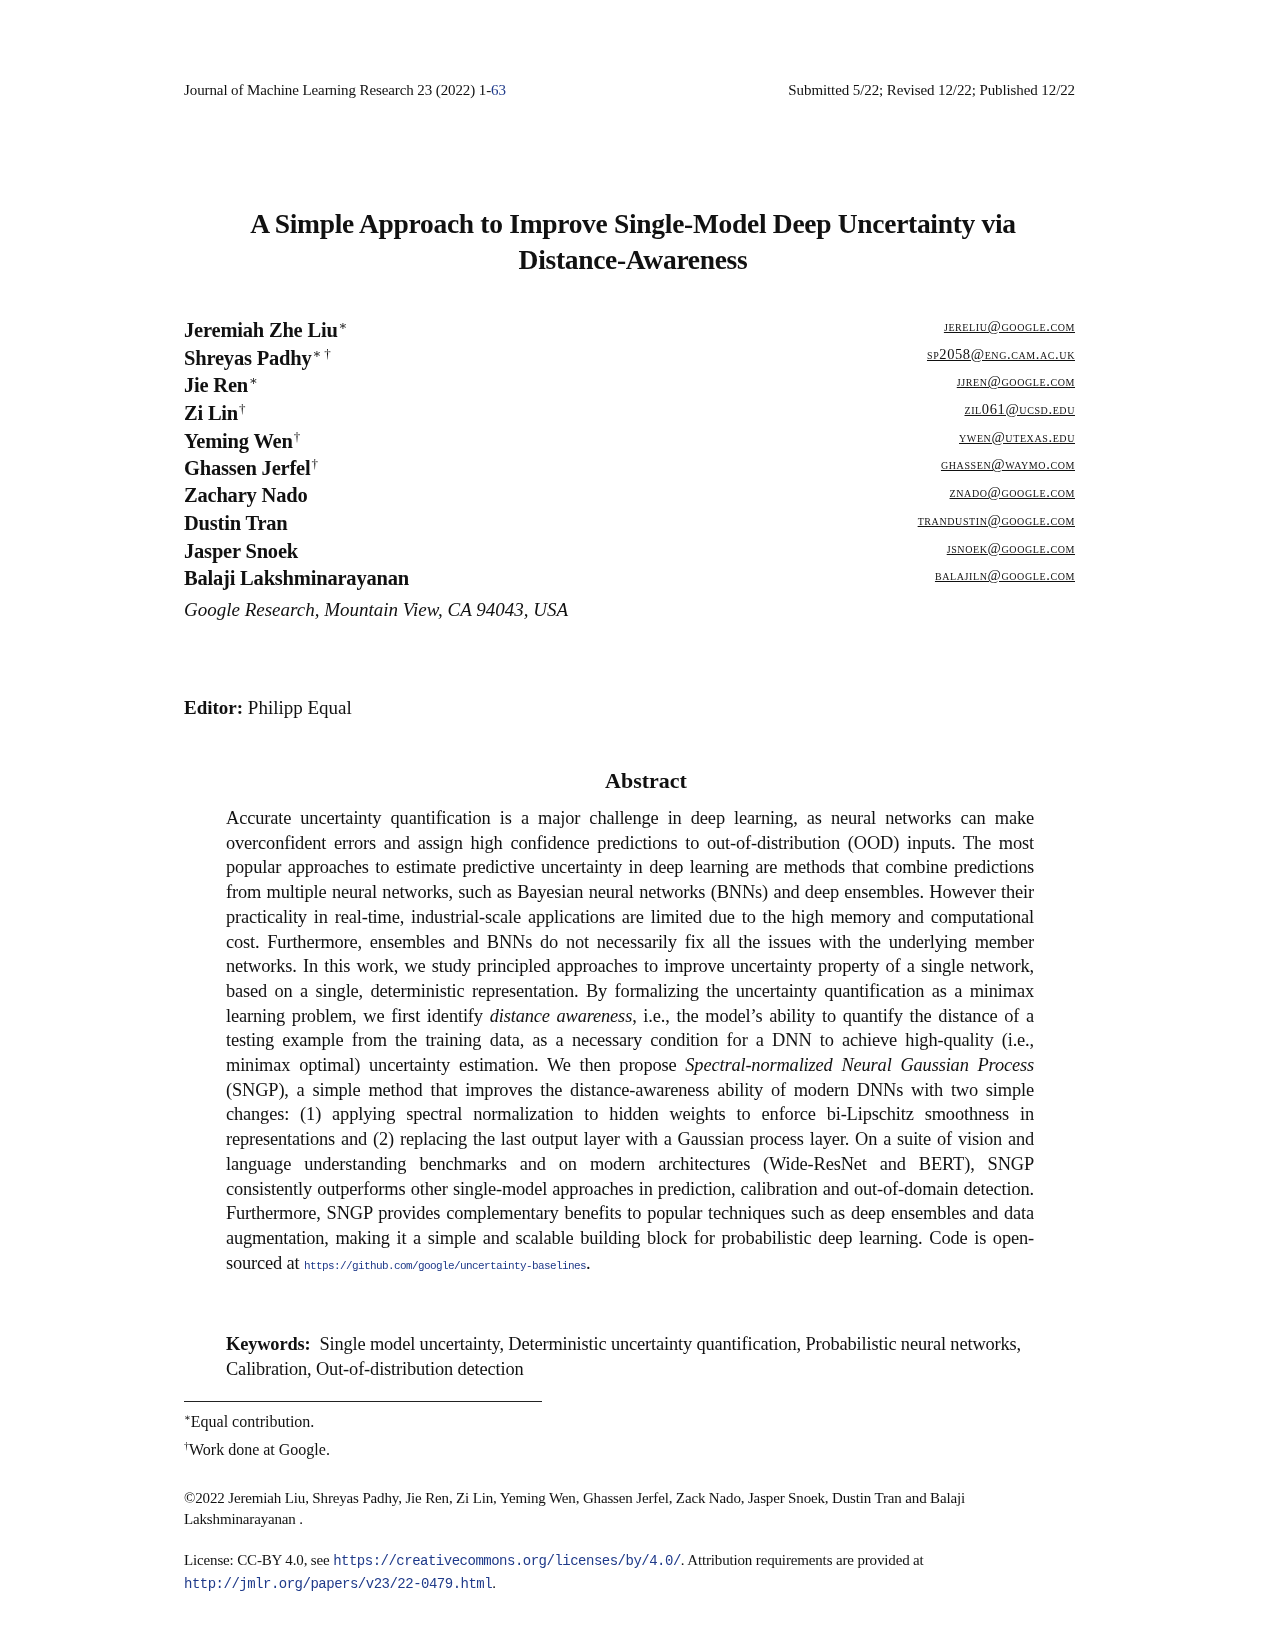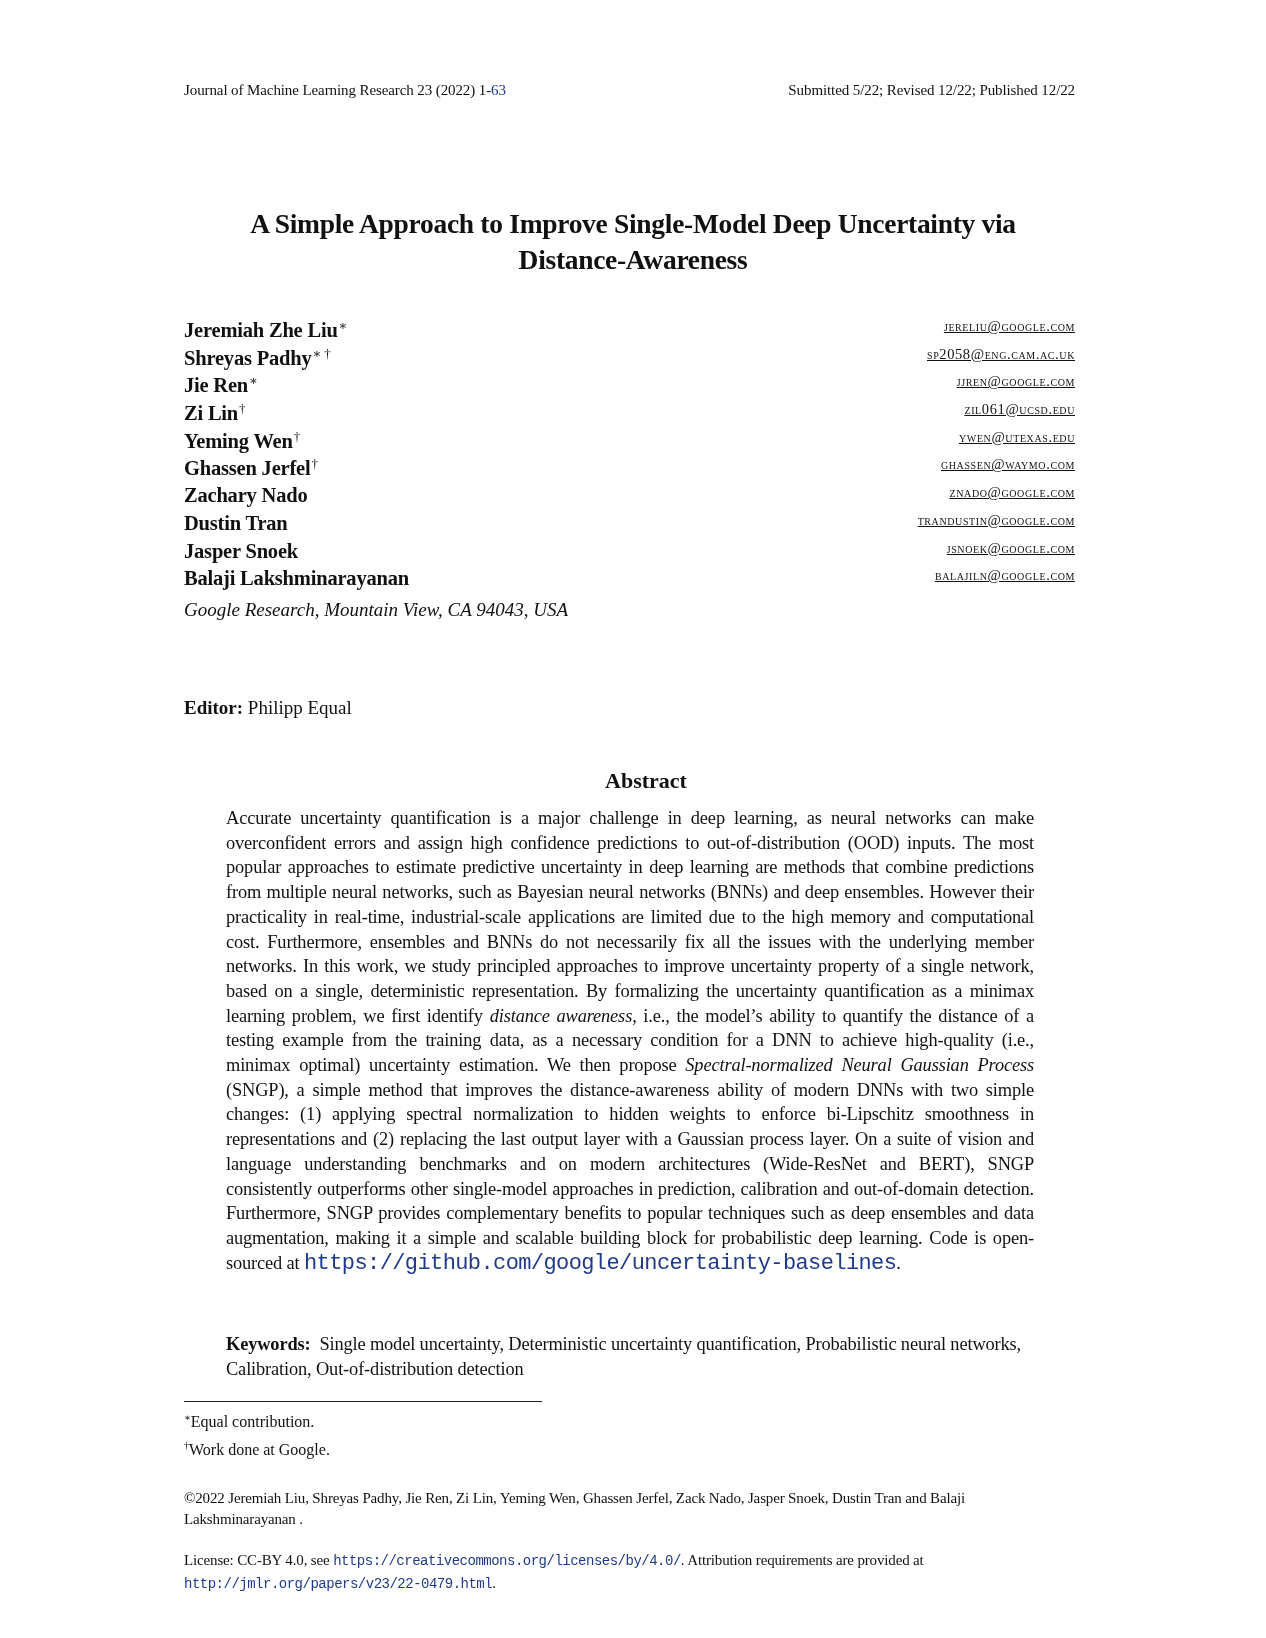--- a/index.html
+++ b/index.html
@@ -17,21 +17,21 @@
   .author-name { font-weight: bold; font-size: 20.5px; letter-spacing: -0.2px; }
   .author-name sup { font-weight: normal; font-size: 13px; vertical-align: 7px; margin-left: 1px; }
   .author-email { font-size: 14.5px; letter-spacing: 0.6px; font-variant: small-caps; text-transform: lowercase; text-decoration: underline; }
   .affil { font-style: italic; font-size: 19px; line-height: 27px; margin-top: 1px; }
   .editor { left: 184px; top: 697px; font-size: 19px; }
   .editor b { font-weight: bold; }
   .abstract-heading { left: 0; width: 1266px; top: 768px; text-align: center; font-size: 22px; font-weight: bold; padding-left: 13px; }
   .abstract { left: 226px; width: 808px; top: 806px; font-size: 18.4px; line-height: 24.7px;
               text-align: justify; letter-spacing: -0.15px; }
   .abstract i { font-style: italic; }
-  .mono { font-family: "Liberation Mono", "DejaVu Sans Mono", monospace; font-size: 22px; letter-spacing: -0.6px; }
+  .mono { font-family: "Liberation Mono", "DejaVu Sans Mono", monospace; font-size: 11px; letter-spacing: -0.6px; }
   .keywords { left: 226px; width: 808px; top: 1332px; font-size: 18.4px; line-height: 24.7px; letter-spacing: -0.15px; }
   .keywords b { font-weight: bold; }
   .fn-rule { left: 184px; top: 1401px; width: 358px; height: 0; border-top: 1.5px solid #222; }
   .footnotes { left: 184px; top: 1406px; font-size: 16px; line-height: 24px; }
   .footnotes sup { font-size: 10px; vertical-align: 6px; }
   .copyright { left: 184px; width: 891px; top: 1488px; font-size: 15px; line-height: 21px; letter-spacing: -0.15px; }
   .license { left: 184px; width: 891px; top: 1549px; font-size: 15px; line-height: 22px; letter-spacing: -0.15px; }
   .license .mono { font-size: 14px; letter-spacing: -0.5px; font-family: Liberation Mono, monospace; }
 </style>
 </head>

